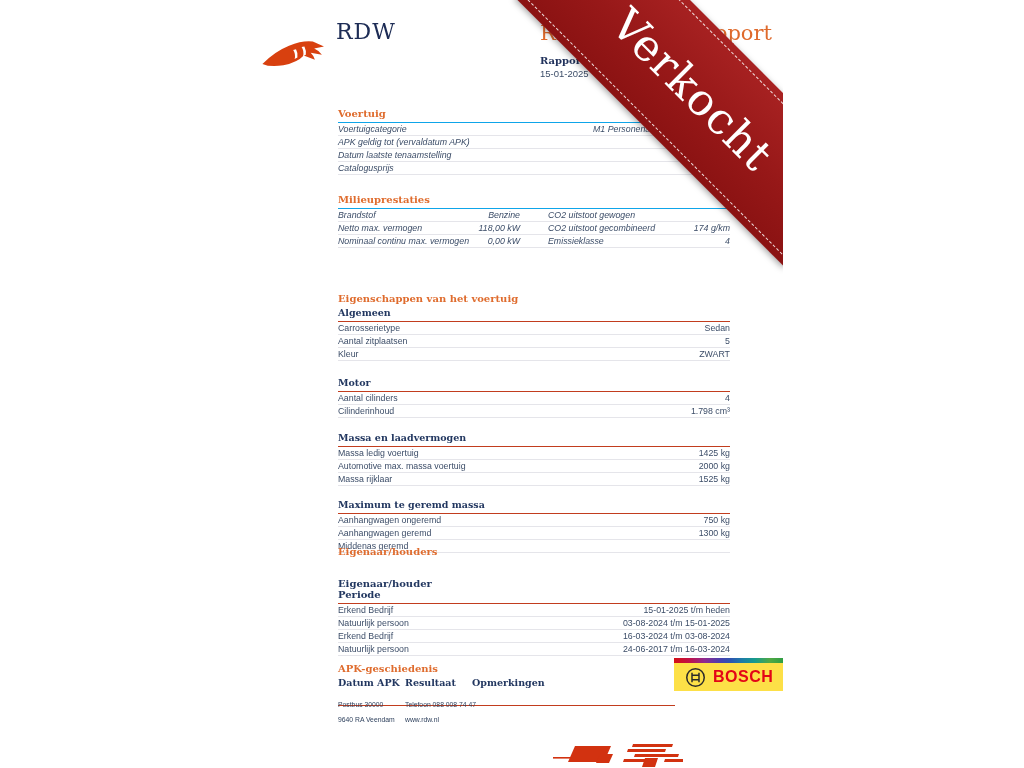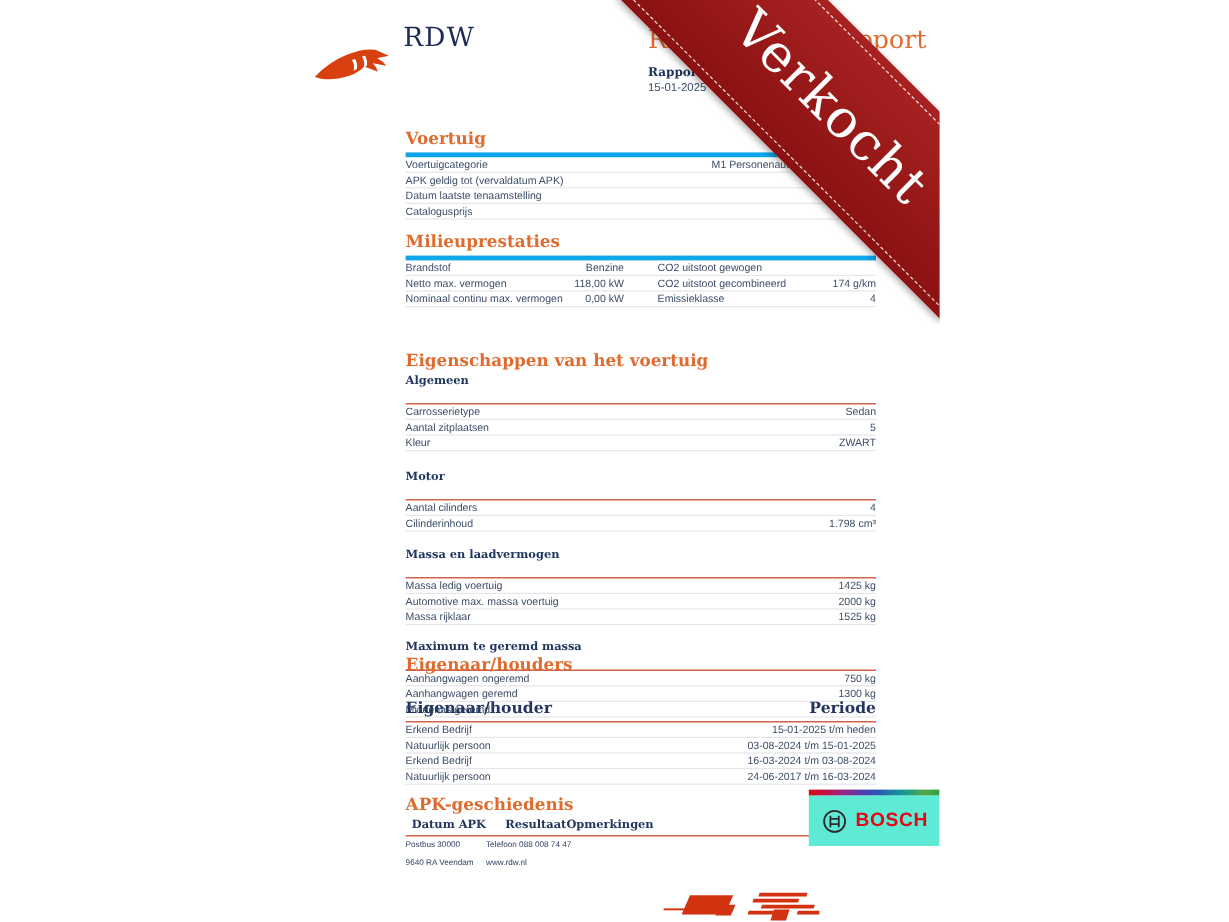--- a/index.html
+++ b/index.html
@@ -18,57 +18,57 @@
             transform-origin:0 0; transform:rotate(45deg) translateX(-125px);
             background:linear-gradient(180deg,#a82222 0%,#971818 55%,#8a1212 100%);
             display:flex; align-items:center; justify-content:center; z-index:50;
             box-shadow:0 2px 6px rgba(0,0,0,0.35); }
   .ribbon-inner { position:absolute; left:-20px; right:-20px; top:7px; bottom:7px;
             border-top:1.3px dashed rgba(255,255,255,0.85); border-bottom:1.3px dashed rgba(255,255,255,0.85); }
   .ribbon-text { font-family:"DejaVu Serif",serif; font-size:44px; color:#ffffff; letter-spacing:1px; }
 
   
   .section { position:absolute; left:338px; width:392px; }
-  .sec-title { font-family:"DejaVu Serif",serif; font-weight:bold; font-size:14px; color:#df6c2e; margin-bottom:3px; }
-  .rows { border-top:4px solid #0ea5e9; }
+  .sec-title { font-family:"DejaVu Serif",serif; font-weight:bold; font-size:10px; color:#df6c2e; margin-bottom:3px; }
+  .rows { border-top:1px solid #0ea5e9;font-style:italic; }
   .kv-row { position:relative; display:flex; justify-content:space-between; align-items:center;
             height:13px; border-bottom:1px solid #e5e5ea; font-size:8.8px; color:#3c4d68; }
   .kv-row .lbl { white-space:nowrap; }
   .kv-row .val { white-space:nowrap; }
   .val-left { position:absolute; left:255px; }
 
   .sub-title { font-family:"DejaVu Serif",serif; font-weight:bold; font-size:9.5px; color:#223760;
-               padding-bottom:13px; border-bottom:1.5px solid #c23d1e; }
+               padding-bottom:3px; border-bottom:1.5px solid #c23d1e; }
   .sub-block { margin-top:0; }
 
   
   .m-row { display:flex; height:13px; border-bottom:1px solid #e5e5ea; font-size:8.8px; color:#3c4d68; align-items:center; }
   .m-pair { display:flex; justify-content:space-between; width:182px; white-space:nowrap;align-items:center; }
   .m-gap { width:28px; }
 
   
   .tbl-head { display:flex; justify-content:space-between; font-family:"DejaVu Serif",serif; font-weight:bold;
-              font-size:13px; color:#223760; padding-bottom:3px; border-bottom:1.5px solid #c23d1e; margin-top:21px; }
+              font-size:10px; color:#223760; padding-bottom:3px; border-bottom:1.5px solid #c23d1e; margin-top:21px;flex-direction:column; }
   
   .apk-head { display:flex; font-family:"DejaVu Serif",serif; font-weight:bold; font-size:9.5px; color:#223760;
-              padding-bottom:3px; border-bottom:1.5px solid #c23d1e; margin-top:3px;text-align:right; }
+              padding-bottom:17px; border-bottom:1.5px solid #c23d1e; margin-top:3px; }
   .apk-c1 { width:67px; } .apk-c2 { width:67px; }
 
   
   .footer { position:absolute; left:338px; top:701px; font-size:6.8px; color:#31435f; }
   .f-row { display:flex; margin-bottom:8px; }
   .f-c1 { width:67px; }
 
   
   .bird-bottom { position:absolute; left:545px; top:742px; width:138px; height:26px; z-index:5; }
 
   
   .bosch-stripe { position:absolute; left:674px; top:658px; width:109px; height:5px; z-index:10;
     background:linear-gradient(90deg,#d40f14 0%,#c01148 14%,#8f2a90 28%,#4a3fae 42%,#2c55b0 52%,#1d7ba8 62%,#169a8e 74%,#51a844 88%,#2f9e44 100%); }
-  .bosch-white { position:absolute; left:674px; top:663px; width:109px; height:42px; background:#5eead4; z-index:10;
+  .bosch-white { position:absolute; left:674px; top:663px; width:109px; height:28px; background:#fde047; z-index:10;
                  display:flex; align-items:center; padding-left:11px; }
   .bosch-armature { width:21px; height:21px; }
   .bosch-word { font-size:16px; font-weight:bold; color:#e30617; letter-spacing:0.5px; margin-left:7px; }
   .bosch-dark { position:absolute; left:674px; top:705px; width:109px; height:63px; background:#3a4a5b; z-index:10; padding:10px 0 0 13px; }
   .bosch-line1 { font-size:11px; font-weight:bold; color:#ffffff; }
   .bosch-line2 { font-size:8.5px; color:#c4ccd4; margin-top:19px; }
 </style>
 </head>
 <body>
 

